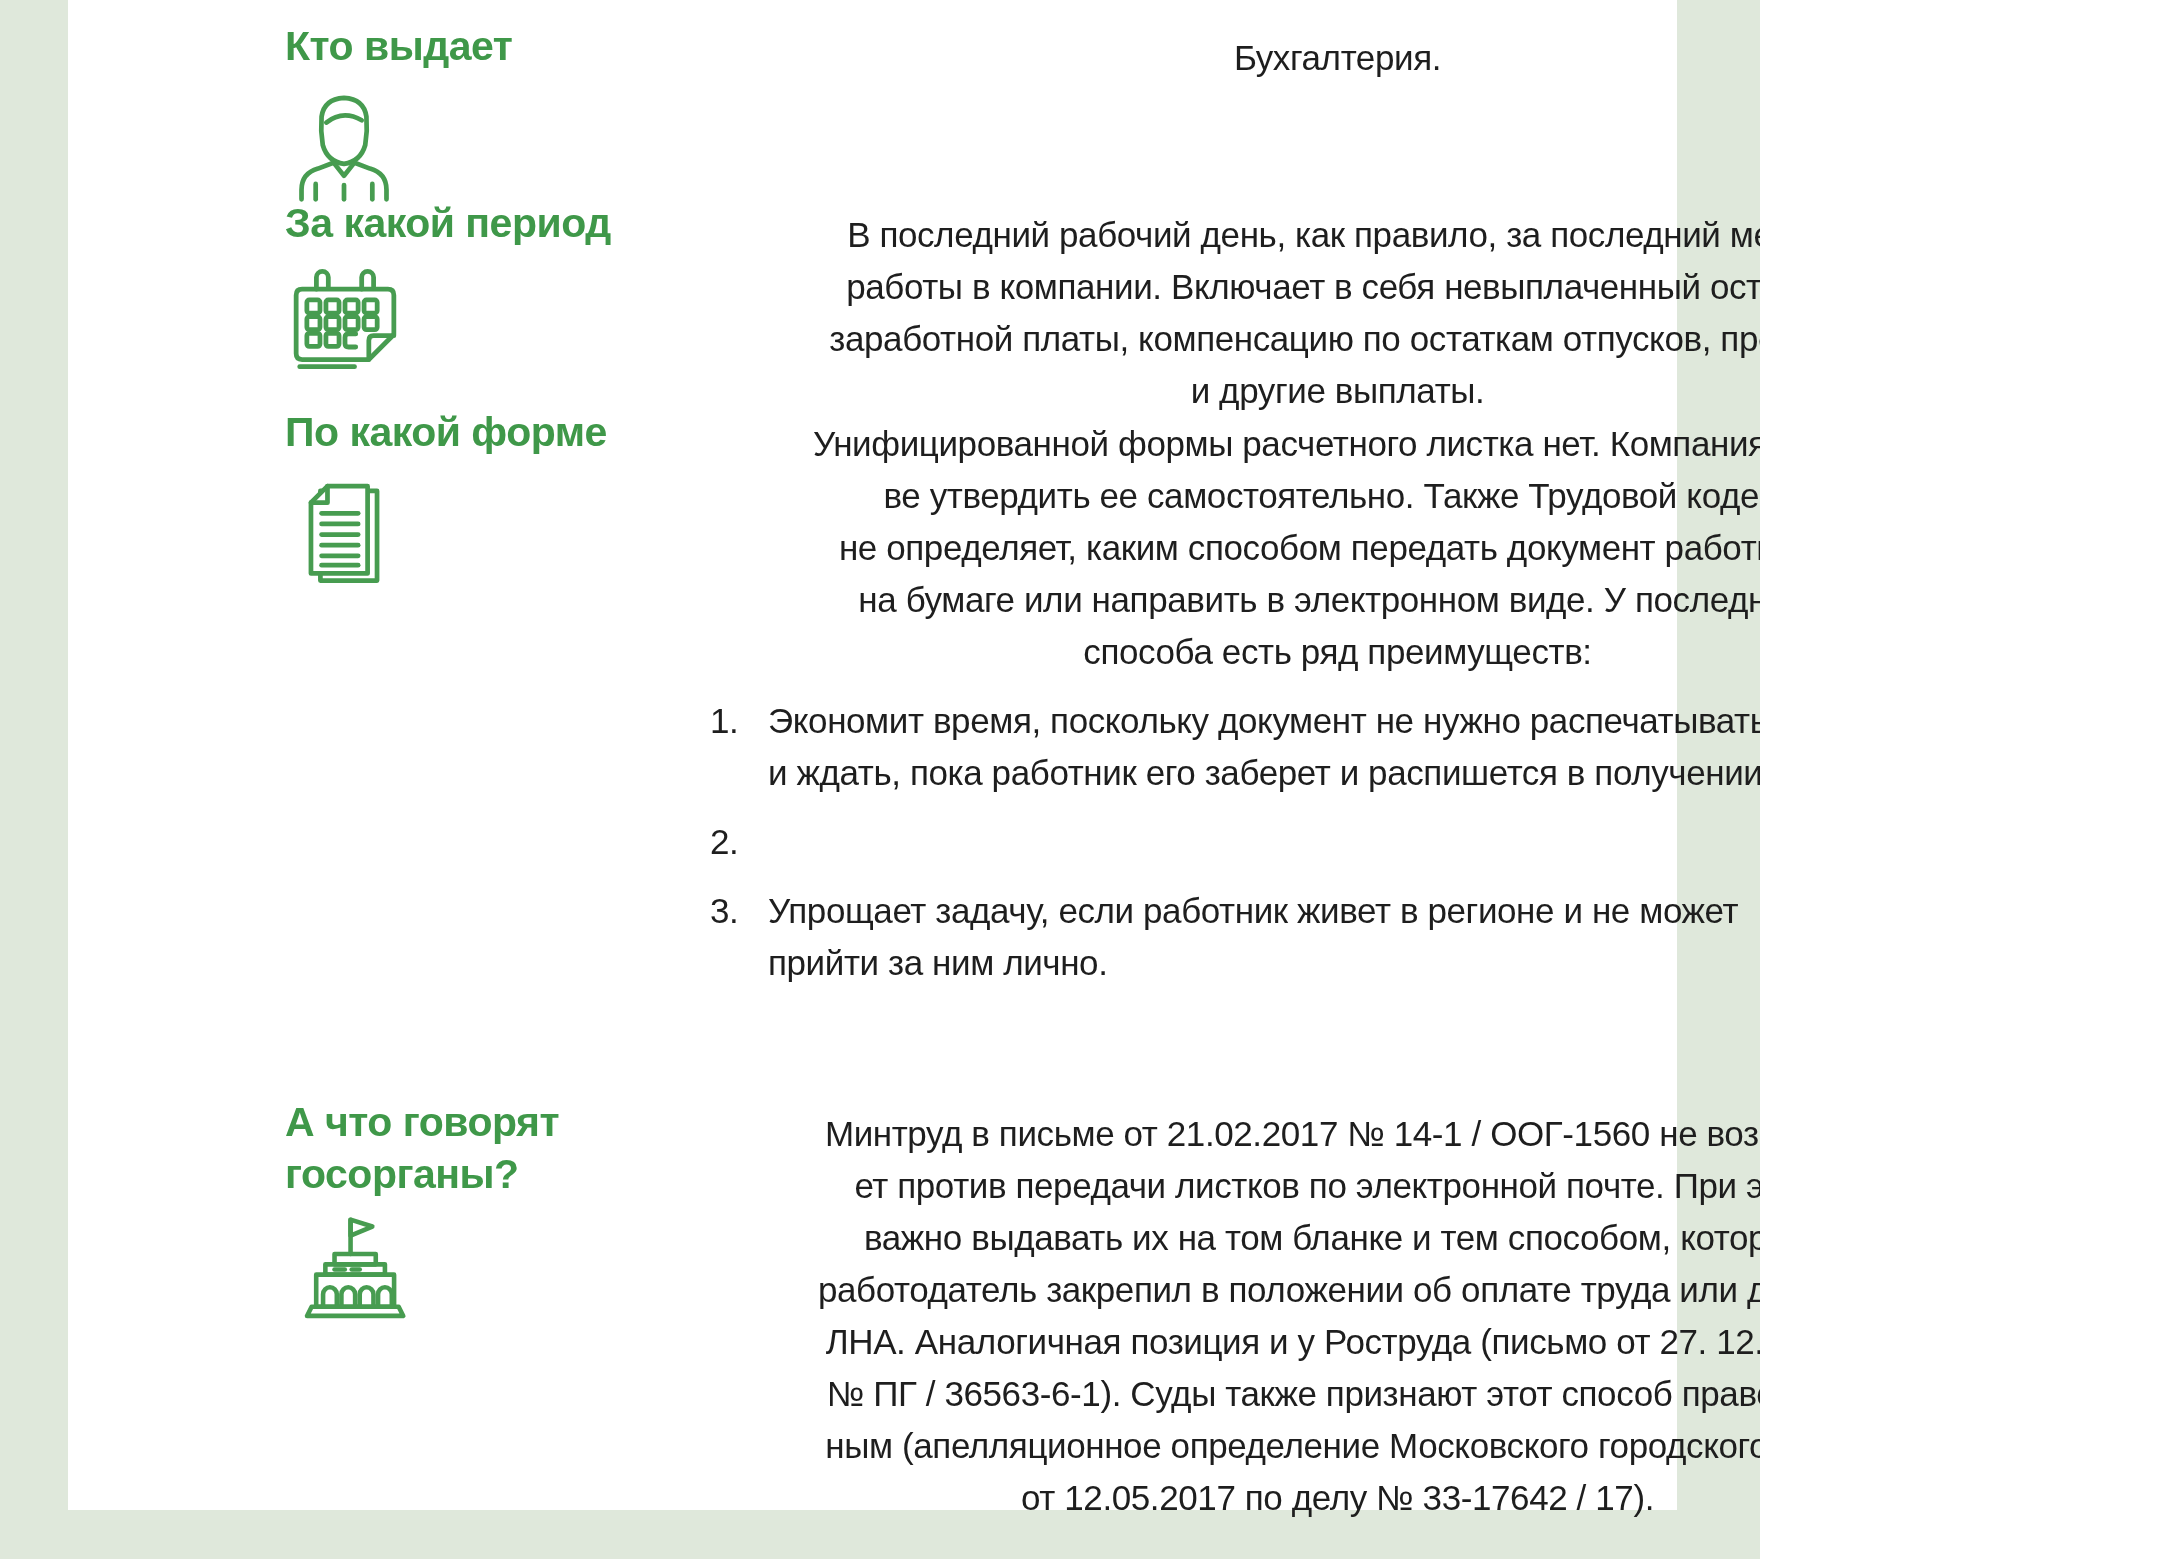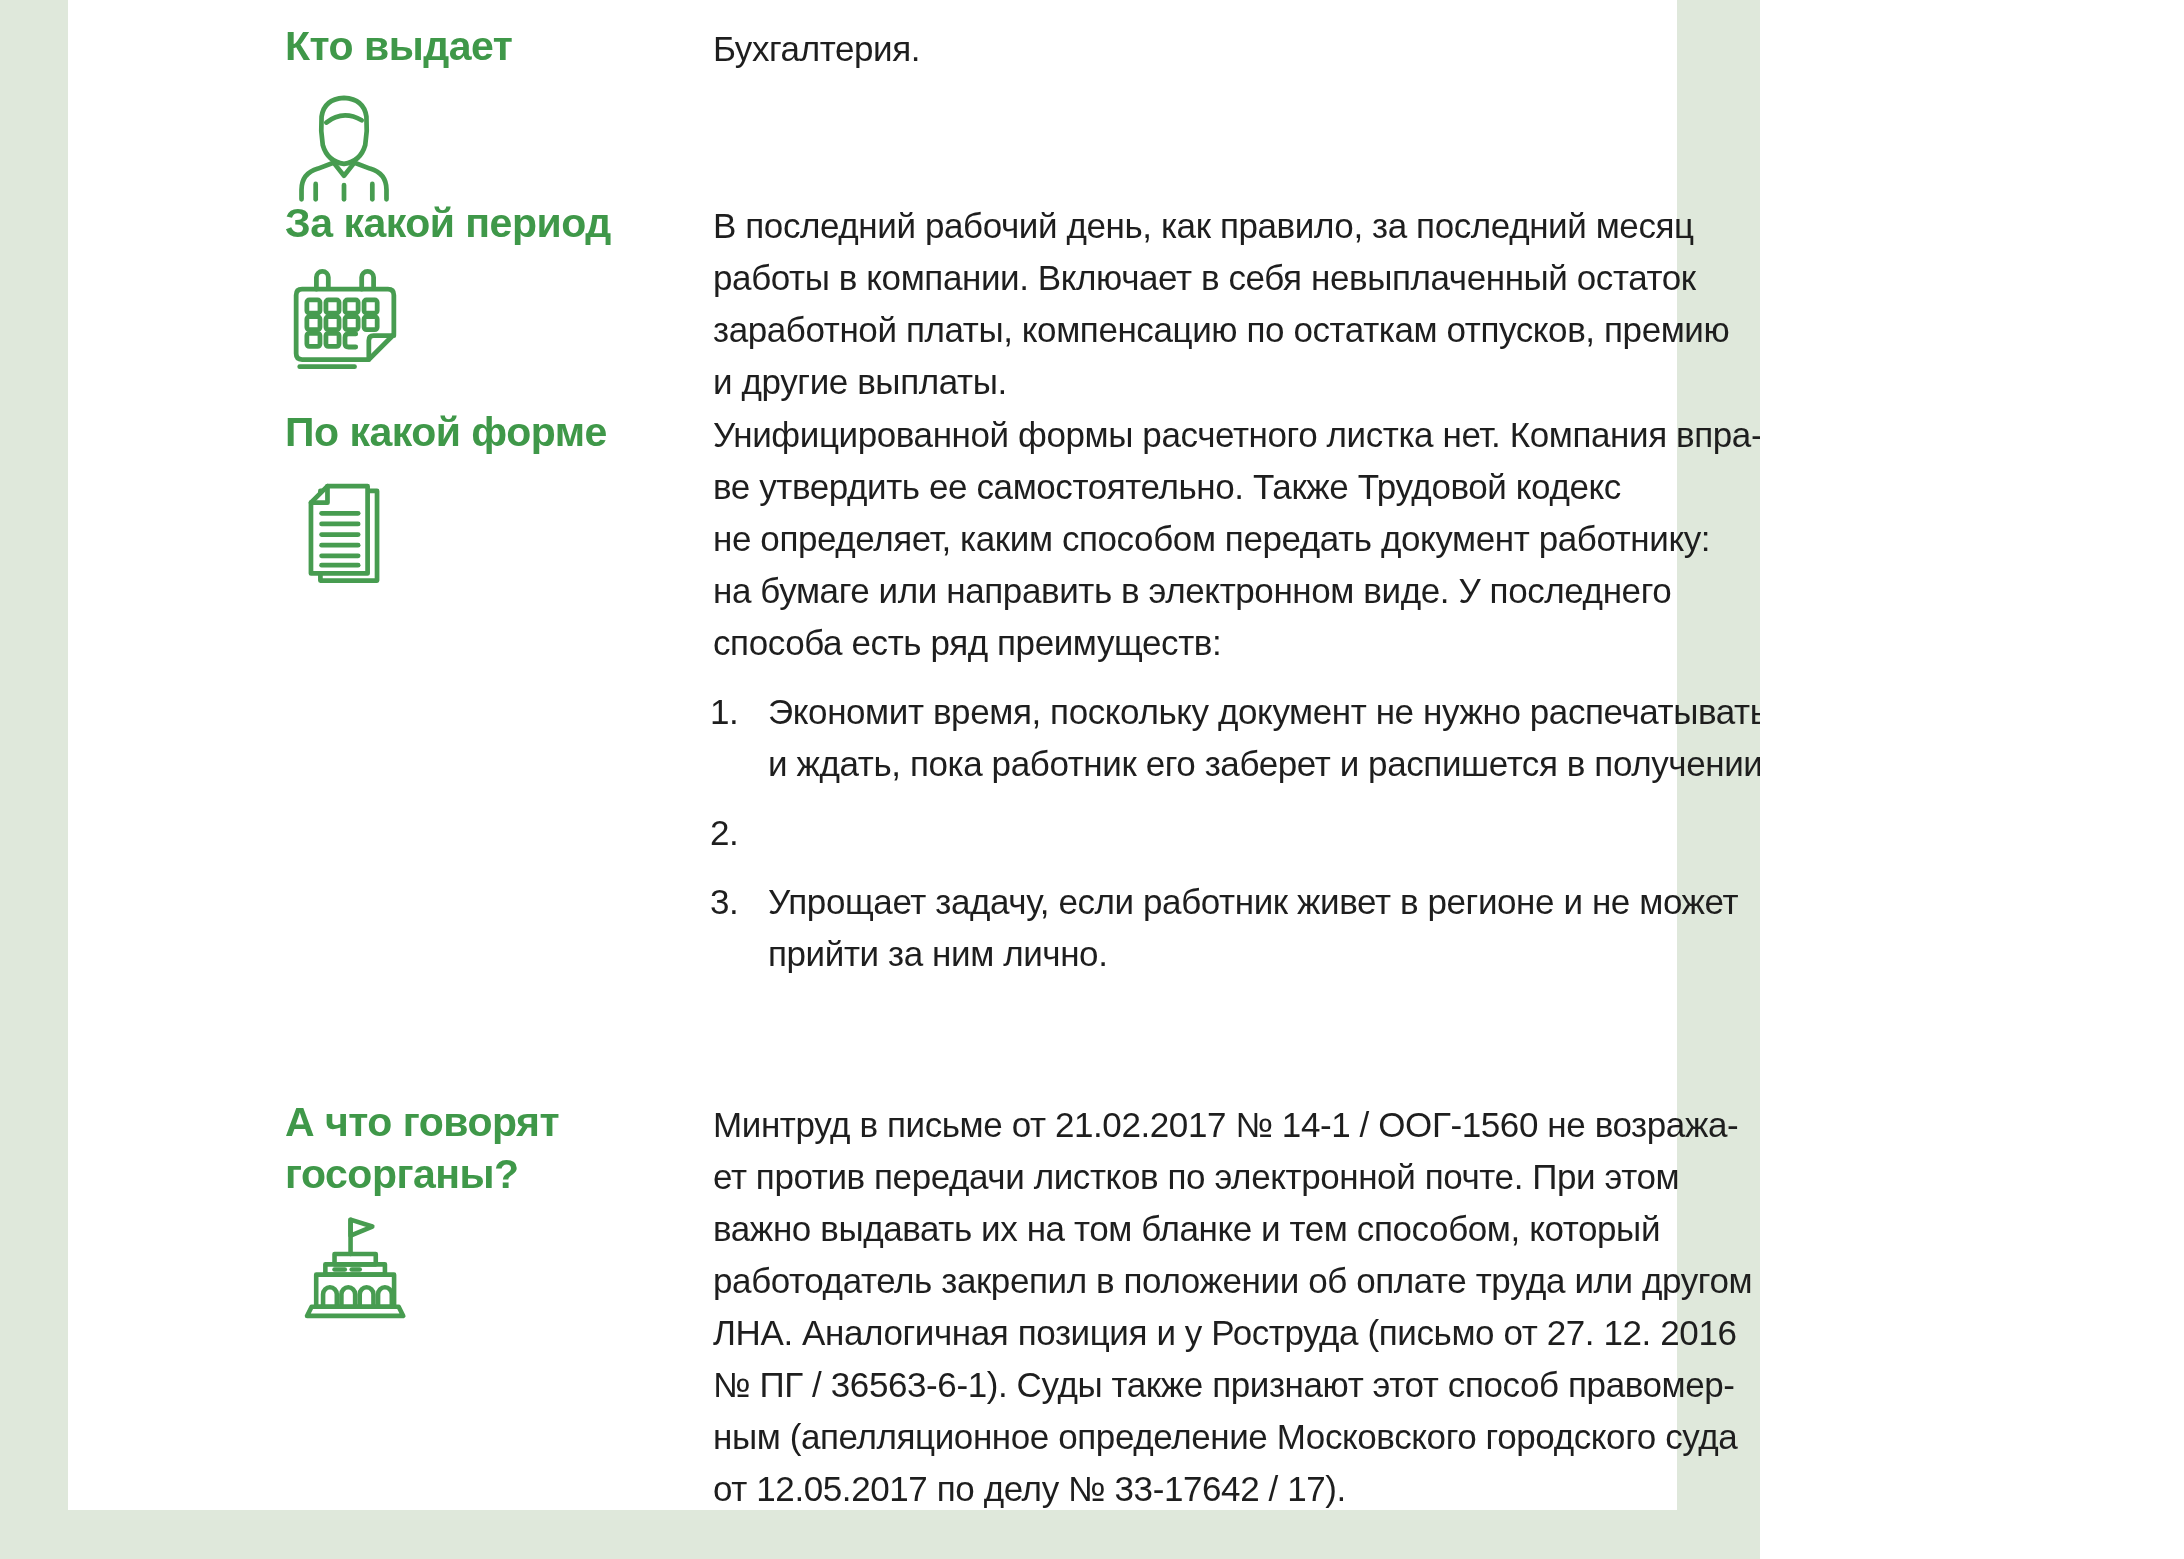--- a/index.html
+++ b/index.html
@@ -26,25 +26,26 @@
     margin:0;
     font-size:41px;line-height:52px;font-weight:bold;
     letter-spacing:-0.5px;
     color:#3f9849;
     white-space:pre-line;
   }
   .icon{margin-top:14px;}
   .icon svg{display:block;}
 
   .body-text{
-    margin:3px;
+    margin:12px;
     font-size:35px;line-height:52px;
     letter-spacing:-0.4px;
     color:#1e1e1e;
     white-space:pre-line;
+    text-align:center;
   }
   .list{margin-top:14px;}
   .list-item{display:flex;margin-top:17px;}
   .list-num{
     width:58px;flex:none;
     font-size:35px;line-height:52px;color:#1e1e1e;letter-spacing:-0.4px;
   }
   .list-text{
     font-size:35px;line-height:52px;color:#1e1e1e;letter-spacing:-0.4px;
     white-space:pre-line;

